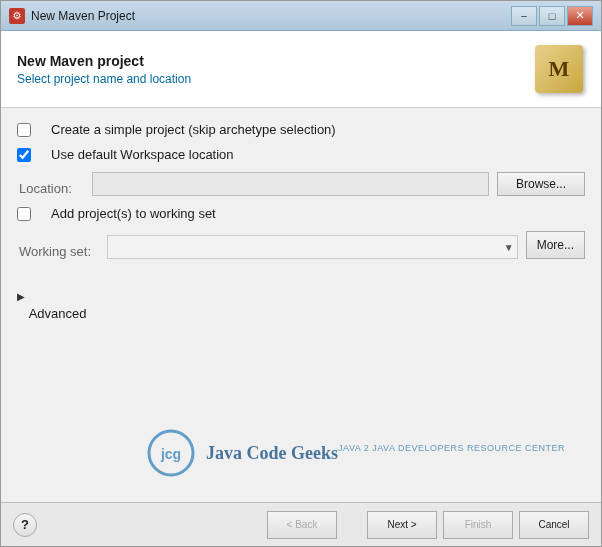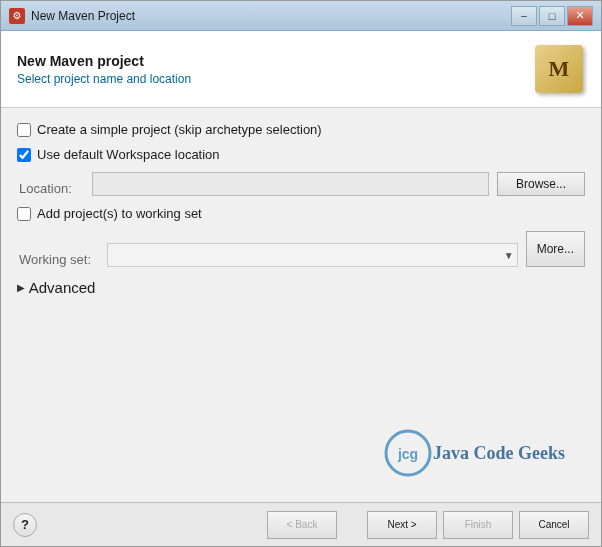--- a/index.html
+++ b/index.html
@@ -119,21 +119,21 @@
     .form-section {
       padding: 14px 16px;
       display: flex;
       flex-direction: column;
       gap: 10px;
       flex: 1;
     }
     .checkbox-row {
       display: flex;
       align-items: center;
-      gap: 6px;
+      gap: 20px;
     }
     .checkbox-row input[type="checkbox"] {
       width: 14px;
       height: 14px;
       cursor: pointer;
     }
     .checkbox-row label {
       font-size: 13px;
       color: #1a1a1a;
       cursor: pointer;
@@ -192,54 +192,56 @@
       cursor: pointer;
     }
     .select-arrow {
       position: absolute;
       right: 4px;
       pointer-events: none;
       font-size: 10px;
       color: #555;
     }
     .more-btn {
-      height: 36px;
+      height: 28px;
       padding: 0 10px;
       border: 1px solid #aaa;
       background: linear-gradient(to bottom, #f5f5f5, #e0e0e0);
       font-size: 12px;
       cursor: pointer;
       color: #1a1a1a;
       white-space: nowrap;
     }
     .advanced-row {
       display: flex;
       align-items: center;
       gap: 4px;
       cursor: pointer;
       padding: 2px 0;
     }
     .advanced-arrow {
       font-size: 10px;
       color: #333;
     }
     .advanced-label {
-      font-size: 15px;
-      color: #1a1a1a;
+      font-size: 13px;
+      color: #1a1a1a;
+      margin-top: 35px;
     }
     .watermark-area {
       flex: 1;
       display: flex;
       align-items: flex-end;
       justify-content: flex-end;
       padding: 10px 20px;
     }
     .watermark {
       display: flex;
       align-items: center;
+      gap: 10px;
       opacity: 0.85;
       justify-content: flex-end;
     }
     .watermark-logo {
       width: 50px;
       height: 50px;
     }
     .watermark-text {
       display: flex;
       flex-direction: row;
@@ -393,20 +395,21 @@
       </div>
 
       <div class="watermark-area">
         <div class="watermark">
           <svg class="watermark-logo" viewBox="0 0 50 50">
             <circle class="jcg-circle" cx="25" cy="25" r="22"></circle>
             <text class="jcg-text" x="50%" y="55%" text-anchor="middle" dominant-baseline="middle">jcg</text>
           </svg>
           <div class="watermark-text">
             <span class="watermark-title">Java Code Geeks</span>
+            <span class="watermark-subtitle">JAVA 2 JAVA DEVELOPERS RESOURCE CENTER</span>
           </div>
         </div>
       </div>
 
     </div>
   </div>
 
   <div class="button-bar">
     <button class="help-btn">?</button>
     <div class="nav-buttons">

